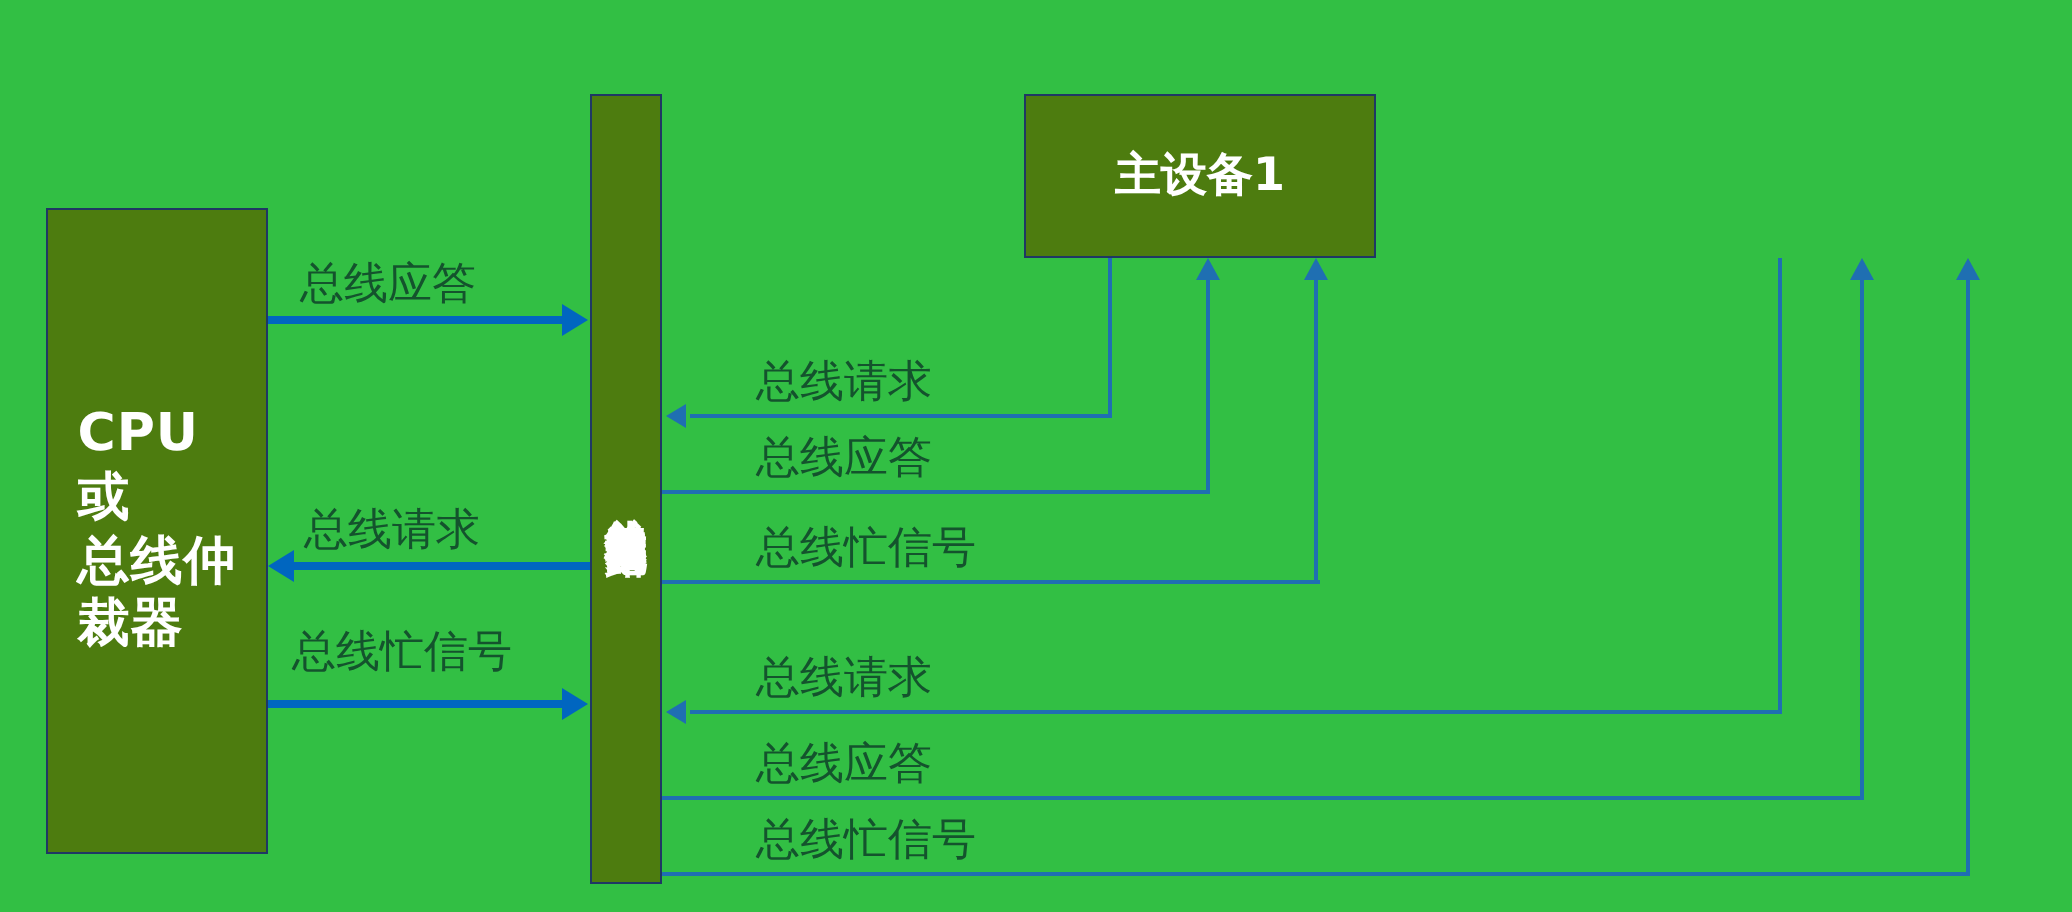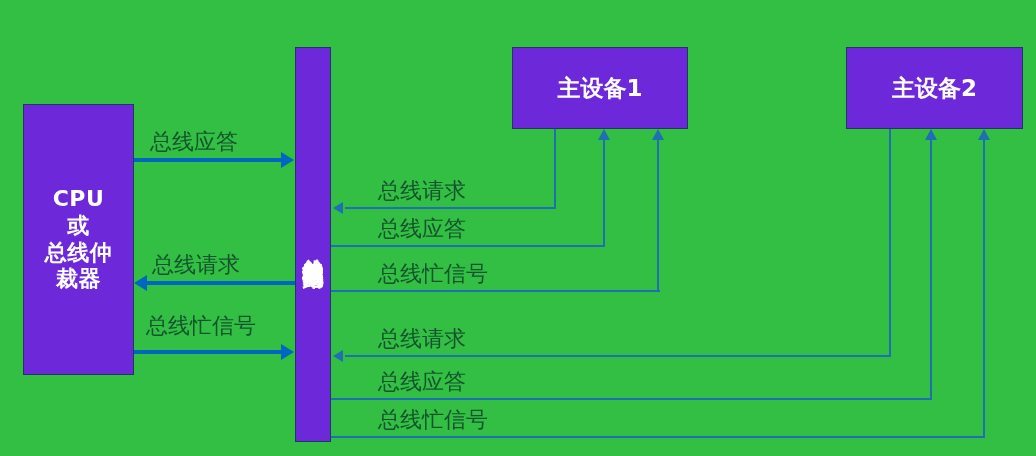--- a/index.html
+++ b/index.html
@@ -10,34 +10,33 @@
   #canvas {
     position: relative;
     width: 1036px;
     height: 456px;
     background: #32bf44;
     overflow: hidden;
     font-family: "DejaVu Sans", "Liberation Sans", sans-serif;
   }
   .box {
     position: absolute;
-    background: #6d28d9;
+    background: #4d7c0f;
     border: 1px solid #1f3864;
     box-sizing: border-box;
     color: #ffffff;
     font-weight: bold;
     display: flex;
     align-items: center;
     justify-content: center;
-    text-align: center;
     line-height: 1.22;
   }
   #box-cpu {
-    left: 23px; top: 104px; width: 111px; height: 271px;
-    font-size: 22px;
+    left: 23px; top: 104px; width: 111px; height: 323px;
+    font-size: 26px;
     letter-spacing: 0.5px;
   }
   #box-arbiter {
     left: 295px; top: 47px; width: 36px; height: 395px;
     font-size: 21px;
     writing-mode: vertical-rl;
     letter-spacing: 1px;
     line-height: 1.05;
     padding-top: 4px;
   }
@@ -154,17 +153,14 @@
   </div>
 
   <div class="box" id="box-arbiter">
     <span>总线仲裁逻辑控制电路</span>
   </div>
 
   <div class="box" id="box-master1">
     <span>主设备1</span>
   </div>
 
-  <div class="box" id="box-master2">
-    <span>主设备2</span>
-  </div>
 
 </div>
 
 </body></html>

